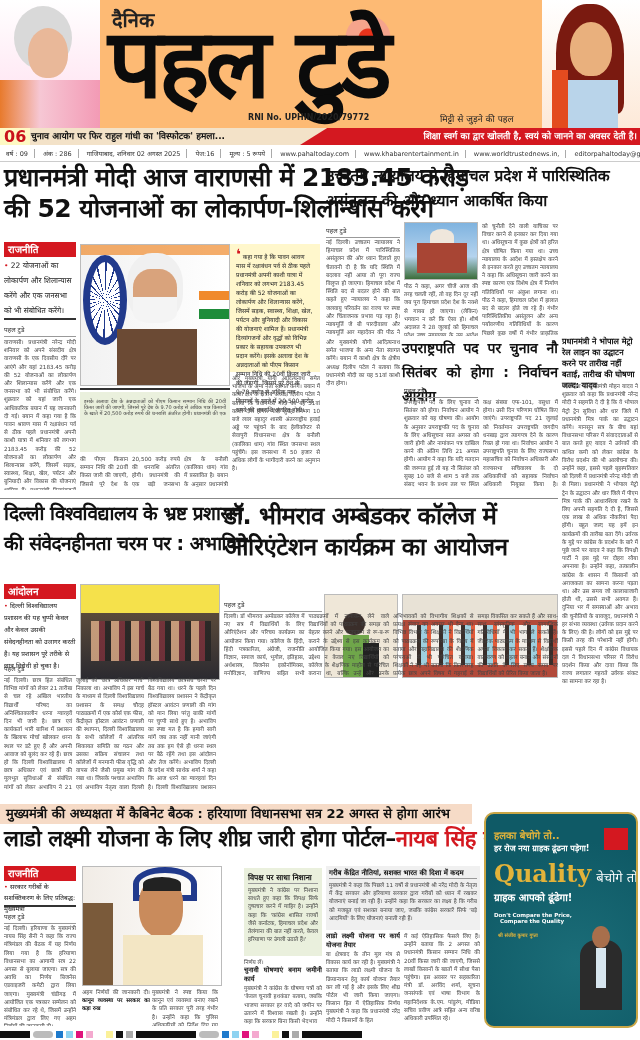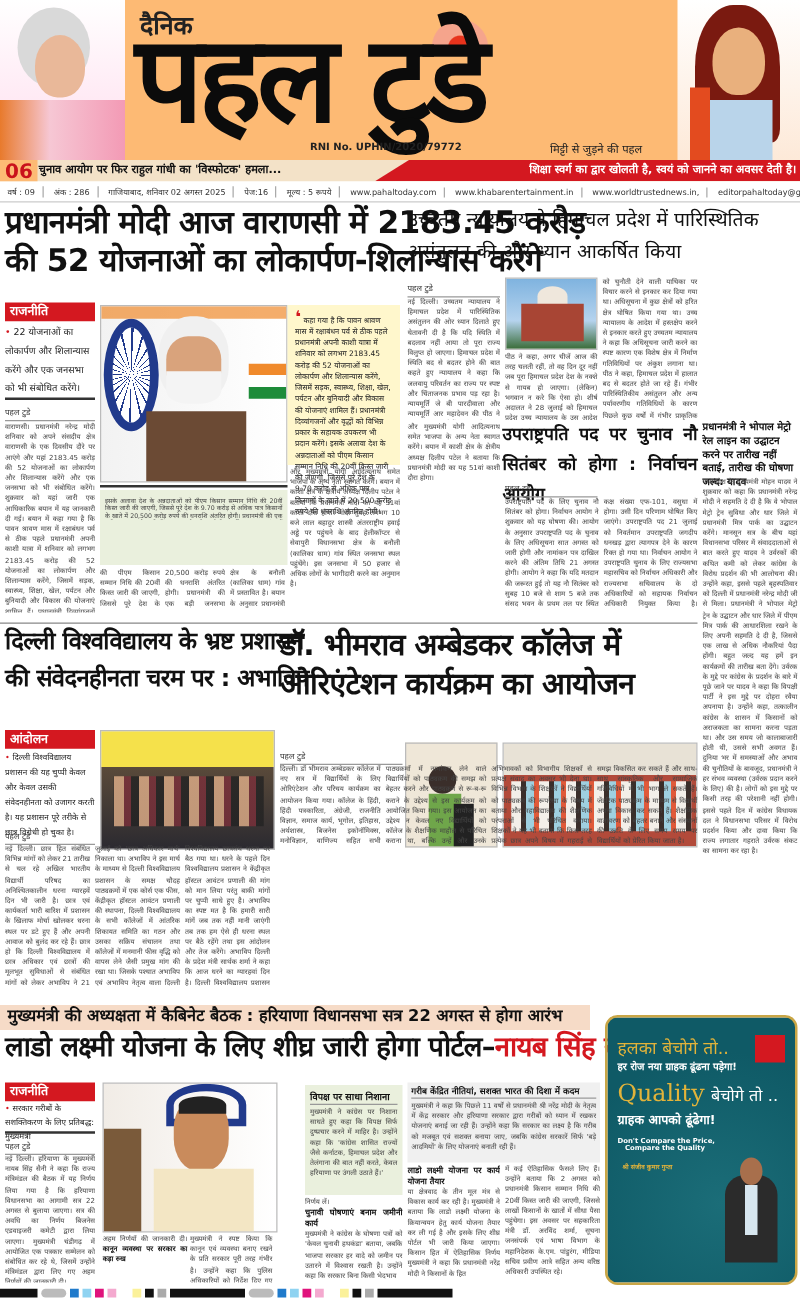--- a/index.html
+++ b/index.html
@@ -11,21 +11,21 @@
 .portrait.left{left:0}
 .portrait.right{right:0}
 .face{position:absolute;border-radius:50% 50% 45% 45%}
 .dainik{left:112px;top:6px;font-size:20px;font-weight:bold;color:#222}
 .logo{left:108px;top:16px;font-size:96px;font-weight:900;letter-spacing:-4px;color:#0b0b0b;line-height:1;font-family:"DejaVu Sans",sans-serif}
 .sun{left:343px;top:16px;width:50px;height:22px;border-radius:50px 50px 0 0;background:radial-gradient(circle at 50% 100%,#e8331c 0 9px,#f5a48c 10px 22px,transparent 23px)}
 .rni{left:248px;top:113px;font-size:8px;font-weight:bold;color:#222}
 .tagline{left:440px;top:112px;font-size:9px;color:#222}
 
 .ticker{left:0;top:128px;width:640px;height:17px;background:#f3e2c8}
-.pagenum{left:0;top:128px;width:30px;height:17px;background:#fdba74;font-size:16px;font-weight:bold;color:#c9121b;line-height:17px;padding-left:4px}
+.pagenum{left:0;top:128px;width:30px;height:17px;background:#fef9c3;font-size:16px;font-weight:bold;color:#c9121b;line-height:17px;padding-left:4px}
 .tick-left{left:31px;top:128px;font-size:9px;font-weight:bold;line-height:17px;color:#111}
 .tick-right{left:300px;top:128px;width:340px;height:17px;background:#d41820;clip-path:polygon(8% 0,100% 0,100% 100%,0 100%);color:#fff;font-size:9px;font-weight:bold;text-align:right;padding-right:3px;line-height:17px}
 .meta{left:0;top:146px;width:640px;height:16px;border-bottom:1px solid #ccc;font-size:6.5px;color:#333;display:flex;align-items:center;gap:8px;padding-left:6px;white-space:nowrap}
 .meta span{border-right:1px solid #aaa;padding-right:6px}
 
 .h-big{font-weight:900;color:#111;line-height:1.15;letter-spacing:-0.5px}
 .red{color:#d41820}
 .tag{background:#d41820;color:#fff;font-size:10px;font-weight:bold;padding:1px 4px;height:15px;line-height:13px}
 .bullet{font-size:7.5px;line-height:15px;color:#222}
 .bullet:before{content:"• ";color:#d41820}
@@ -100,21 +100,21 @@
 </div>
 <div class="abs col" style="left:232px;top:374px;width:88px;height:112px">और मुख्यमंत्री योगी आदित्यनाथ समेत भाजपा के अन्य नेता स्वागत करेंगे। बयान में काशी क्षेत्र के क्षेत्रीय अध्यक्ष दिलीप पटेल ने बताया कि प्रधानमंत्री मोदी का यह 51वां काशी दौरा होगा। मोदी सुबह लगभग 10 बजे लाल बहादुर शास्त्री अंतरराष्ट्रीय हवाई अड्डे पर पहुंचने के बाद हेलीकॉप्टर से सेवापुरी विधानसभा क्षेत्र के बनौली (कालिका धाम) गांव स्थित जनसभा स्थल पहुंचेंगे। इस जनसभा में 50 हजार से अधिक लोगों के भागीदारी करने का अनुमान है।</div>
 <div class="abs" style="left:80px;top:388px;width:150px;height:2px;background:#333"></div>
 <div class="abs boxgreen" style="left:80px;top:392px;width:150px;height:60px">
   <div class="col" style="margin-top:2px;height:18px;font-size:5px;line-height:6px">इसके अलावा देश के अन्नदाताओं को पीएम किसान सम्मान निधि की 20वीं किस्त जारी की जाएगी, जिससे पूरे देश के 9.70 करोड़ से अधिक पात्र किसानों के खाते में 20,500 करोड़ रुपये की धनराशि अंतरित होगी। प्रधानमंत्री की एक बड़ी जनसभा सेवापुरी विधानसभा क्षेत्र के बनौली (कालिका धाम) गांव में प्रस्तावित है। बयान के अनुसार प्रधानमंत्री का हवाई अड्डा पर राज्यपाल आनंदी बेन पटेल और मुख्यमंत्री योगी आदित्यनाथ समेत भाजपा के अन्य नेता स्वागत करेंगे।</div>
 </div>
 <div class="abs col" style="left:80px;top:455px;width:48px;height:32px">की पीएम किसान सम्मान निधि की 20वीं किस्त जारी की जाएगी, जिससे पूरे देश के 9.70 करोड़ से अधिक पात्र किसानों के खाते में</div>
 <div class="abs col" style="left:132px;top:455px;width:48px;height:32px">20,500 करोड़ रुपये की धनराशि अंतरित होगी। प्रधानमंत्री की एक बड़ी जनसभा सेवापुरी विधानसभा</div>
 <div class="abs col" style="left:184px;top:455px;width:44px;height:32px">क्षेत्र के बनौली (कालिका धाम) गांव में प्रस्तावित है। बयान के अनुसार प्रधानमंत्री का हवाई अड्डा पर राज्यपाल आनंदी बेन पटेल</div>
 
-<div class="abs" style="left:326px;top:164px;width:312px;font-size:15.5px;font-weight:normal;line-height:25px">उच्चतम न्यायालय ने हिमाचल प्रदेश में पारिस्थितिक असंतुलन की ओर ध्यान आकर्षित किया</div>
+<div class="abs" style="left:326px;top:164px;width:312px;font-size:15.5px;font-weight:bold;line-height:25px">उच्चतम न्यायालय ने हिमाचल प्रदेश में पारिस्थितिक असंतुलन की ओर ध्यान आकर्षित किया</div>
 <div class="abs byline" style="left:326px;top:226px;width:74px">पहल टुडे</div>
 <div class="abs col" style="left:326px;top:238px;width:74px;height:98px">नई दिल्ली। उच्चतम न्यायालय ने हिमाचल प्रदेश में पारिस्थितिक असंतुलन की ओर ध्यान दिलाते हुए चेतावनी दी है कि यदि स्थिति में बदलाव नहीं आया तो पूरा राज्य विलुप्त हो जाएगा। हिमाचल प्रदेश में स्थिति बद से बदतर होने की बात कहते हुए न्यायालय ने कहा कि जलवायु परिवर्तन का राज्य पर स्पष्ट और चिंताजनक प्रभाव पड़ रहा है। न्यायमूर्ति जे बी पारदीवाला और न्यायमूर्ति आर महादेवन की पीठ ने कहा, 'अगर चीजें आज की तरह चलती रहीं, तो वह दिन दूर नहीं जब पूरा हिमाचल प्रदेश देश के नक्शे से गायब हो जाएगा।' शीर्ष अदालत ने 28 जुलाई को हिमाचल प्रदेश उच्च न्यायालय के उस आदेश के खिलाफ एक याचिका पर सुनवाई करते हुए यह टिप्पणी की, जिसमें राज्य की जून 2025 की एक अधिसूचना को चुनौती देने वाली याचिका पर विचार करने से इनकार कर दिया गया था।</div>
 <div class="abs photo" style="left:404px;top:222px;width:74px;height:58px;background:linear-gradient(#7fb3df,#b5d3ee 60%,#3b6d3a)">
   <div style="position:absolute;left:25px;top:6px;width:24px;height:16px;background:#efe7dc;border-radius:50% 50% 0 0"></div>
   <div style="position:absolute;left:12px;top:20px;width:50px;height:30px;background:#a84534"></div>
 </div>
 <div class="abs col" style="left:404px;top:282px;width:74px;height:54px">पीठ ने कहा, अगर चीजें आज की तरह चलती रहीं, तो वह दिन दूर नहीं जब पूरा हिमाचल प्रदेश देश के नक्शे से गायब हो जाएगा। (लेकिन) भगवान न करे कि ऐसा हो। शीर्ष अदालत ने 28 जुलाई को हिमाचल प्रदेश उच्च न्यायालय के उस आदेश के खिलाफ एक याचिका पर सुनवाई करते हुए यह टिप्पणी की।</div>
 <div class="abs col" style="left:482px;top:222px;width:76px;height:114px">को चुनौती देने वाली याचिका पर विचार करने से इनकार कर दिया गया था। अधिसूचना में कुछ क्षेत्रों को हरित क्षेत्र घोषित किया गया था। उच्च न्यायालय के आदेश में हस्तक्षेप करने से इनकार करते हुए उच्चतम न्यायालय ने कहा कि अधिसूचना जारी करने का स्पष्ट कारण एक विशेष क्षेत्र में निर्माण गतिविधियों पर अंकुश लगाना था। पीठ ने कहा, हिमाचल प्रदेश में हालात बद से बदतर होते जा रहे हैं। गंभीर पारिस्थितिकीय असंतुलन और अन्य पर्यावरणीय गतिविधियों के कारण पिछले कुछ वर्षों में गंभीर प्राकृतिक आपदाएं आई हैं। हमने कहा कि हिमाचल प्रदेश में हो रही गतिविधियों में प्रकृति निश्चित रूप से नाराज है। पीठ ने कहा, हिमाचल प्रदेश में आई आपदा के लिए केवल प्रकृति को दोष देना उचित नहीं है।</div>
 
 <div class="abs" style="left:402px;top:336px;width:156px;font-size:14px;font-weight:bold;line-height:24px;text-align:justify">उपराष्ट्रपति पद पर चुनाव नौ सितंबर को होगा : निर्वाचन आयोग</div>
@@ -183,24 +183,24 @@
   <div class="sub" style="font-size:7px;border-bottom:1px solid #999;padding-bottom:1px;white-space:nowrap">गरीब केंद्रित नीतियां, सशक्त भारत की दिशा में कदम</div>
   <div class="col" style="height:48px;margin-top:2px">मुख्यमंत्री ने कहा कि पिछले 11 वर्षों से प्रधानमंत्री श्री नरेंद्र मोदी के नेतृत्व में केंद्र सरकार और हरियाणा सरकार द्वारा गरीबों को ध्यान में रखकर योजनाएं बनाई जा रही हैं। उन्होंने कहा कि सरकार का लक्ष्य है कि गरीब को मजबूत एवं सशक्त बनाया जाए, जबकि कांग्रेस सरकारें सिर्फ 'बड़े आदमियों' के लिए योजनाएं बनाती रही हैं।</div>
 </div>
 <div class="abs col" style="left:326px;top:932px;width:74px;height:94px">
   <b style="color:#111;display:block;font-size:6.5px;line-height:9px">लाडो लक्ष्मी योजना पर कार्य योजना तैयार</b><span>या क्षेत्रवाद के तीन मूल मंत्र से विकास कार्य कर रही है। मुख्यमंत्री ने बताया कि लाडो लक्ष्मी योजना के क्रियान्वयन हेतु कार्य योजना तैयार कर ली गई है और इसके लिए शीघ्र पोर्टल भी जारी किया जाएगा। किसान हित में ऐतिहासिक निर्णय मुख्यमंत्री ने कहा कि प्रधानमंत्री नरेंद्र मोदी ने किसानों के हित</span>
 </div>
 <div class="abs col" style="left:404px;top:932px;width:76px;height:94px">में कई ऐतिहासिक फैसले लिए हैं। उन्होंने बताया कि 2 अगस्त को प्रधानमंत्री किसान सम्मान निधि की 20वीं किस्त जारी की जाएगी, जिससे लाखों किसानों के खातों में सीधा पैसा पहुंचेगा। इस अवसर पर सहकारिता मंत्री डॉ. अरविंद शर्मा, सूचना जनसंपर्क एवं भाषा विभाग के महानिदेशक के.एम. पांडुरंग, मीडिया सचिव प्रवीण आत्रे सहित अन्य वरिष्ठ अधिकारी उपस्थित रहे।</div>
 
 <div class="abs" style="left:484px;top:812px;width:154px;height:216px;background:radial-gradient(circle at 60% 70%,#1b6d78,#0f5a66 70%);border-radius:10px;padding:8px;overflow:hidden;border:2px solid #c9a646">
   <div style="position:absolute;right:8px;top:14px;width:24px;height:22px;background:#d41820"></div>
-  <div style="color:#e2b33a;font-size:14px;font-weight:normal;margin-top:6px">हलका बेचोगे तो..</div>
+  <div style="color:#e2b33a;font-size:10px;font-weight:bold;margin-top:6px">हलका बेचोगे तो..</div>
   <div style="color:#fff;font-size:8px;font-weight:bold">हर रोज नया ग्राहक ढूंढना पड़ेगा!</div>
   <div style="margin-top:6px;white-space:nowrap">
-    <span style="color:#e2b33a;font-family:'DejaVu Serif',serif;font-size:19px;font-weight:normal">Quality</span>
+    <span style="color:#e2b33a;font-family:'DejaVu Serif',serif;font-size:24px;font-weight:bold">Quality</span>
     <span style="color:#fff;font-size:13px;font-weight:normal">बेचोगे तो ..</span>
   </div>
   <div style="color:#fff;font-size:10px;font-weight:bold;margin-top:2px">ग्राहक आपको ढूंढेगा!</div>
   <div style="color:#fff;font-size:5.5px;font-weight:bold;margin-top:8px">Don't Compare the Price,</div>
   <div style="color:#fff;font-size:5.5px;font-weight:bold;margin-left:6px">Compare the Quality</div>
   <div style="color:#e2b33a;font-size:5px;font-weight:bold;margin-top:8px;margin-left:4px">श्री संजीव कुमार गुप्ता</div>
   <div style="position:absolute;right:14px;bottom:16px;width:42px;height:70px;background:#2b2b2b;border-radius:16px 16px 0 0">
     <div style="position:absolute;left:12px;top:-14px;width:18px;height:22px;background:#a86f4c;border-radius:50%"></div>
     <div style="position:absolute;left:16px;top:8px;width:10px;height:40px;background:#d7e6ef"></div>
   </div>

